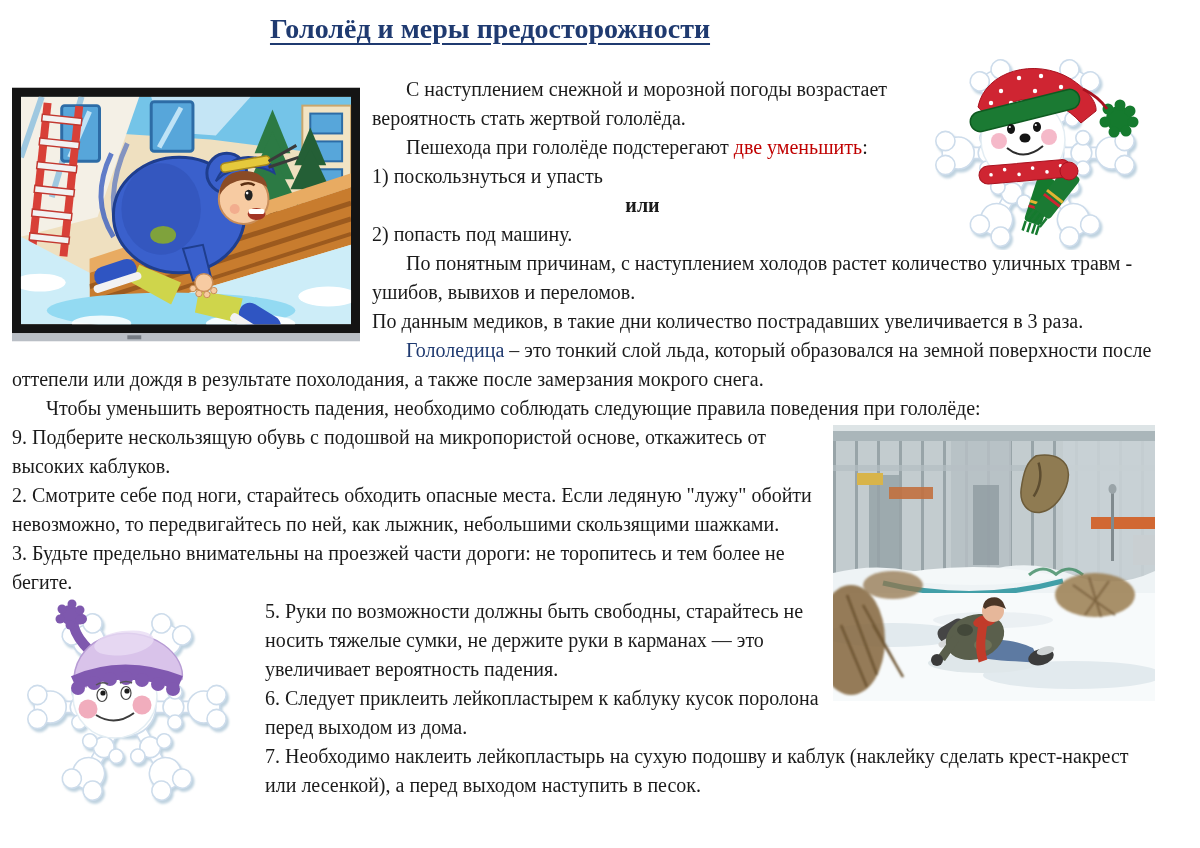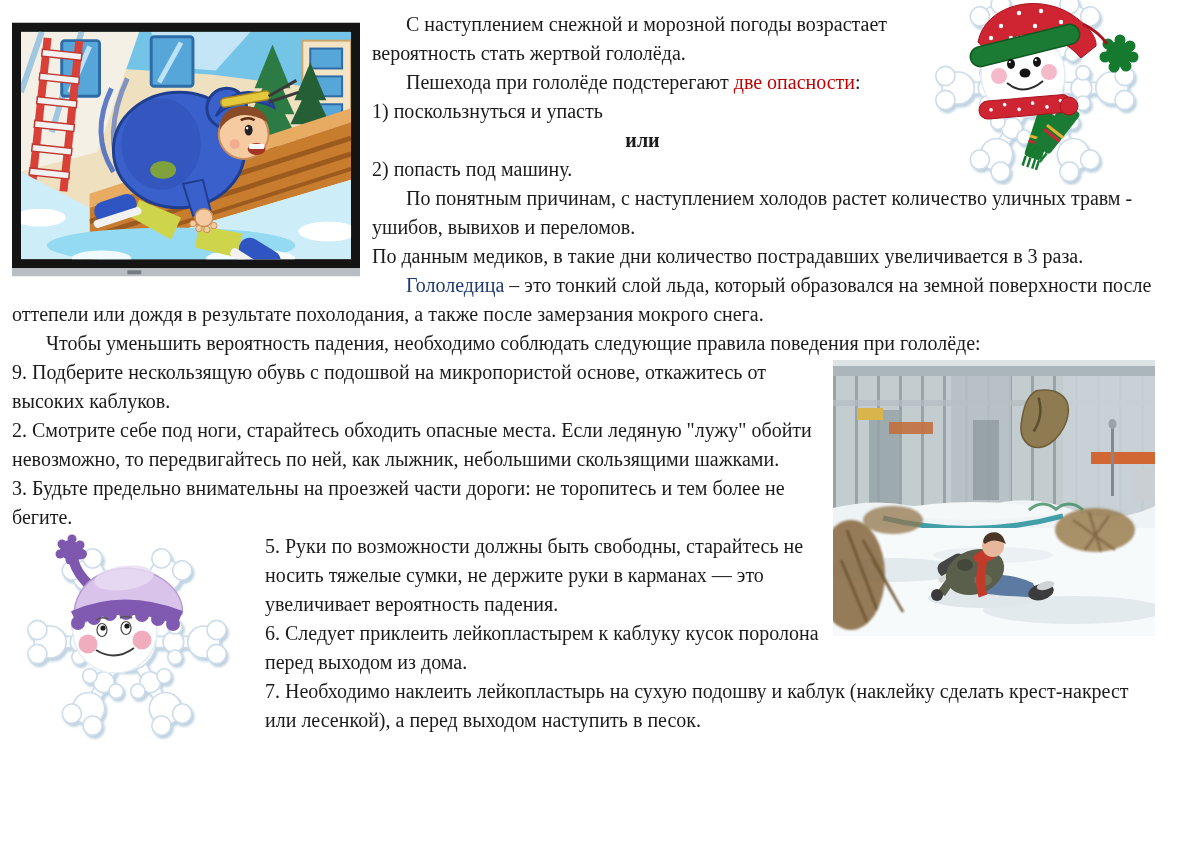--- a/index.html
+++ b/index.html
@@ -58,20 +58,21 @@
         <feGaussianBlur stdDeviation="1.2"></feGaussianBlur>
       </filter>
     <pattern id="mul" width="22" height="10" patternUnits="userSpaceOnUse">
       <rect width="22" height="10" fill="#c3cccf"></rect>
         <rect width="3" height="10" fill="#98a4a8"></rect>
     </pattern>
   </defs>
 </svg>
 
 <div class="page">
+  <h1 class="title">Гололёд и меры предосторожности</h1>
 
   <div class="flow">
 
     <div class="fl fl-cartoon">
       <svg viewBox="0 0 350 255" width="348" height="255">
         <defs>
             <clipPath id="cartClip">
               <rect x="9" y="9" width="332" height="229"></rect>
             </clipPath>
           </defs>
@@ -224,21 +225,21 @@
           <circle cx="112.8" cy="80" r="1.1" fill="#fff"></circle>
         <ellipse cx="102" cy="93" rx="5.5" ry="4.5" fill="#141414"></ellipse>
         <path d="M84,103 Q101,117 120,101" stroke="#2c2c2c" stroke-width="2" fill="none"></path>
         <circle cx="76" cy="96" r="8" fill="#f3a8bb" opacity="0.8"></circle>
         <circle cx="126" cy="92" r="8" fill="#f3a8bb" opacity="0.8"></circle>
       </svg>
     </div>
 
     <p class="indent">С наступлением снежной и морозной погоды возрастает вероятность стать жертвой гололёда.</p>
 
-    <p class="indent"><span>Пешехода при гололёде подстерегают </span><span class="red">две опасности</span><span>:</span></p>
+    <p class="indent"><span>Пешехода при гололёде подстерегают </span><span class="red">две уменьшить</span><span>:</span></p>
 
     <p>1) поскользнуться и упасть</p>
     <p class="center-or">или</p>
     <p>2) попасть под машину.</p>
 
     <p class="indent">По понятным причинам, с наступлением холодов растет количество уличных травм - ушибов, вывихов и переломов.</p>
     <p>По данным медиков, в такие дни количество пострадавших увеличивается в 3 раза.</p>
 
     <p class="indent"><span class="term">Гололедица</span><span> – это тонкий слой льда, который образовался на земной поверхности после оттепели или дождя в результате похолодания, а также после замерзания мокрого снега.</span></p>
 

